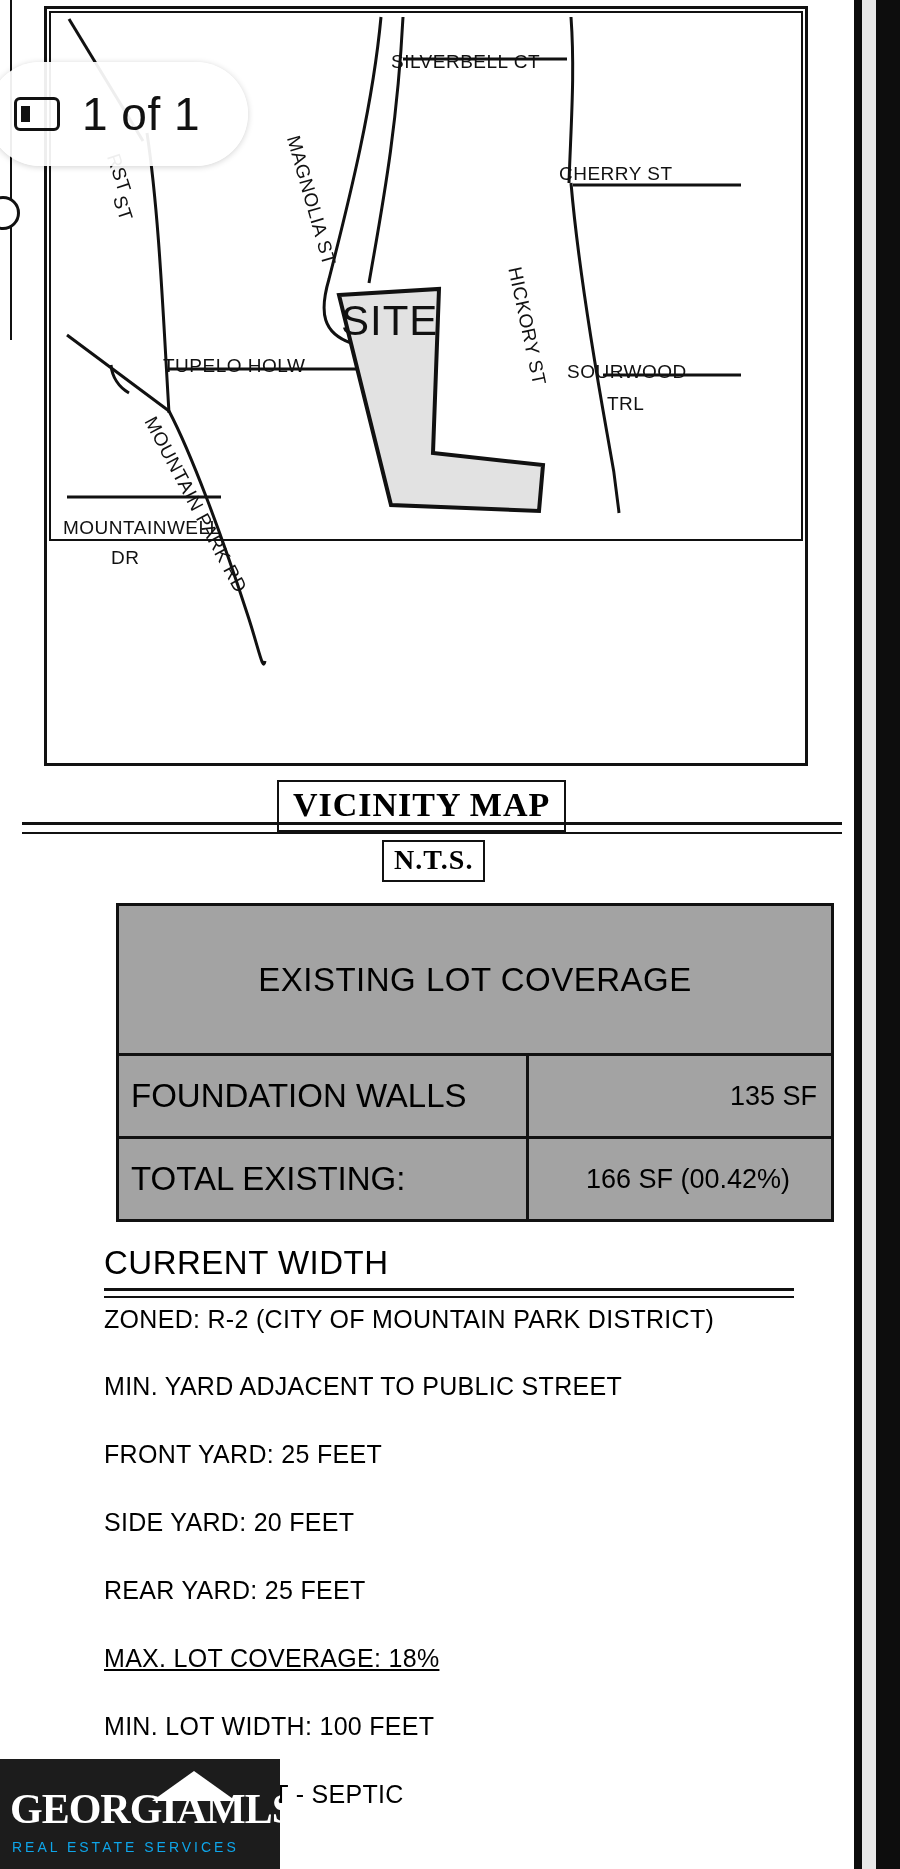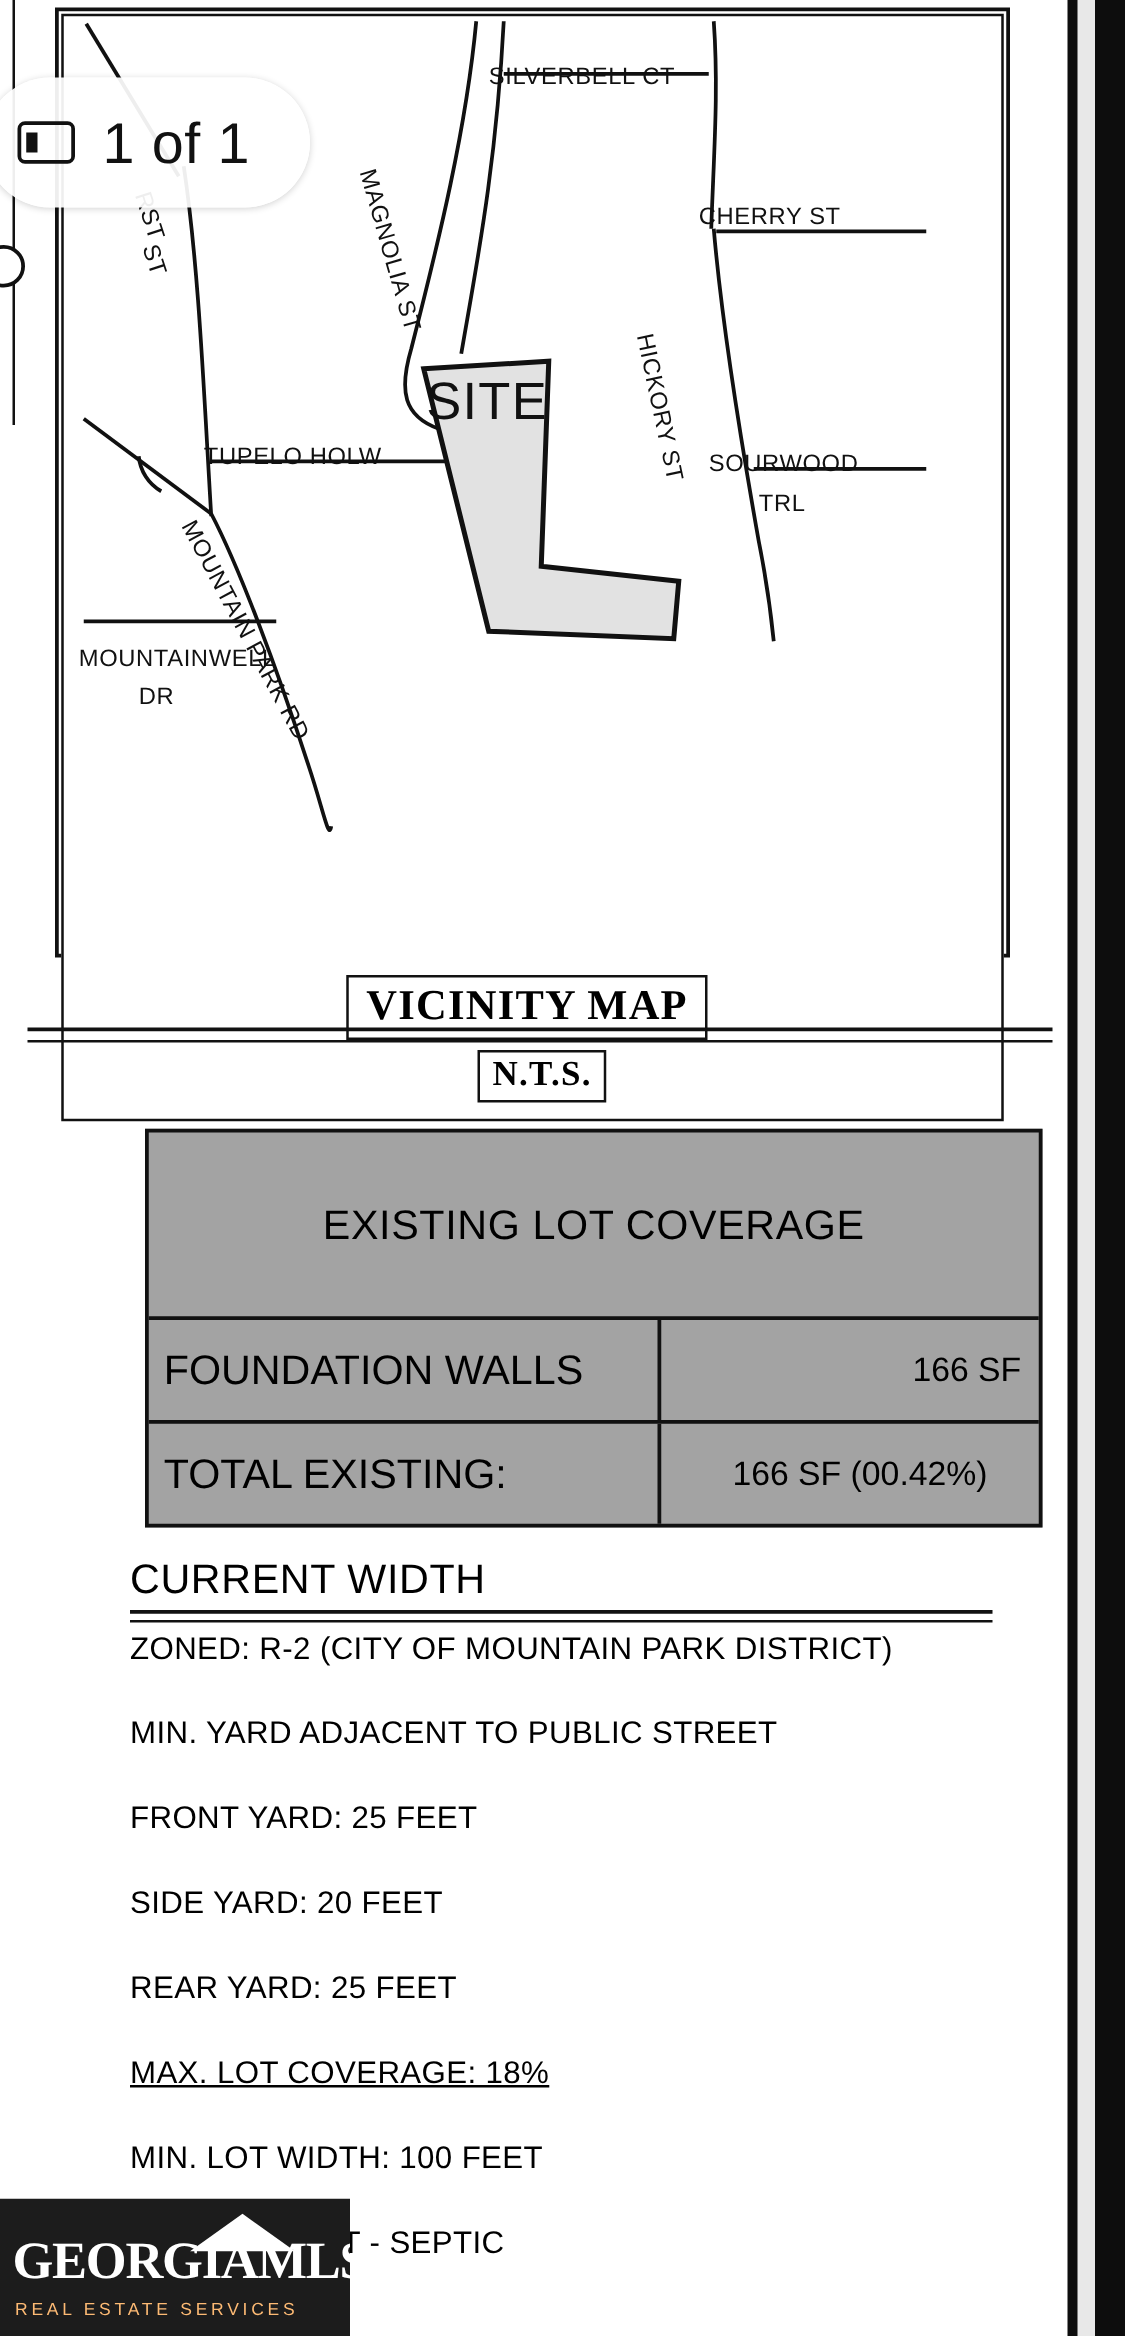--- a/index.html
+++ b/index.html
@@ -57,21 +57,21 @@
   #map-outer {
     position: absolute;
     left: 0; top: 0;
     width: 764px; height: 760px;
     border: 3px solid #111;
     box-sizing: border-box;
   }
   #map-inner {
     position: absolute;
     left: 5px; top: 5px;
-    width: 754px; height: 886px;
+    width: 754px; height: 530px;
     border: 2px solid #111;
     box-sizing: border-box;
     background: #fff;
   }
   #map-svg { position: absolute; left: 0; top: 0; }
 
   .map-label {
     position: absolute;
     font-family: "Liberation Sans", sans-serif;
     font-size: 19px;
@@ -262,21 +262,21 @@
     font-weight: bold;
     font-size: 42px;
     letter-spacing: -1px;
     color: #ffffff;
   }
   #watermark .wm-sub {
     position: absolute;
     left: 12px; top: 80px;
     font-size: 14px;
     letter-spacing: 3px;
-    color: #fdba74;
+    color: #0ea5e9;
   }
   #watermark .wm-roof {
     position: absolute;
     left: 152px; top: 12px;
     width: 0; height: 0;
     border-left: 42px solid transparent;
     border-right: 42px solid transparent;
     border-bottom: 30px solid #ffffff;
   }
 </style>
@@ -360,21 +360,21 @@
 
   <div id="nts-box">
     <span>N.T.S.</span>
   </div>
 
   <div id="coverage-table">
     <div id="coverage-header">EXISTING LOT COVERAGE</div>
 
     <div class="cov-row">
       <div class="cov-label">FOUNDATION WALLS</div>
-      <div class="cov-value">166 SF</div>
+      <div class="cov-value">135 SF</div>
     </div>
 
     <div class="cov-row last">
       <div class="cov-label">TOTAL EXISTING:</div>
       <div class="cov-value center">166 SF (00.42%)</div>
     </div>
   </div>
 
   <div id="zoning-title">CURRENT WIDTH</div>
   <div id="zoning-rule1"></div>

